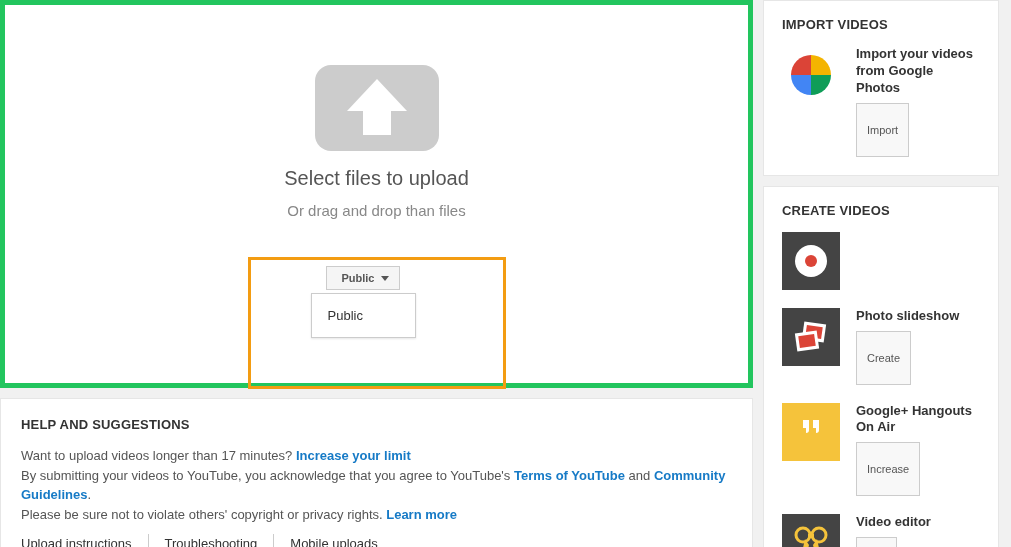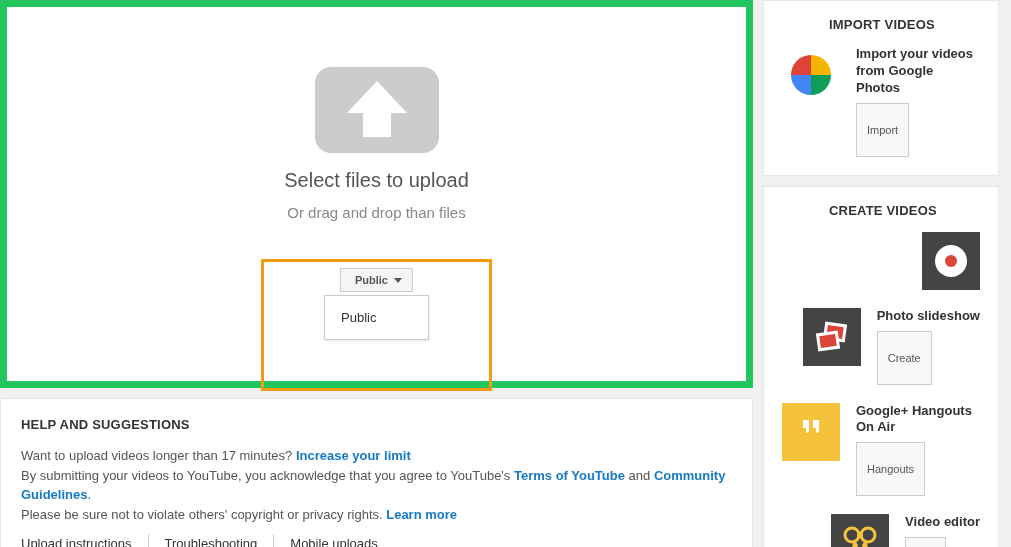--- a/index.html
+++ b/index.html
@@ -11,35 +11,35 @@
       overflow: hidden;
       font-size: 13px;
       color: #333;
     }
     .container { display: flex; gap: 10px; }
     .main { flex: 0 0 753px; display: flex; flex-direction: column; gap: 10px; }
     .sidebar { flex: 0 0 236px; display: flex; flex-direction: column; gap: 10px; }
     
     .upload-card {
       background: #fff;
-      border: 7px solid #22c55e;
+      border: 5px solid #22c55e;
       height: 388px;
       display: flex;
       flex-direction: column;
       align-items: center;
       padding-top: 60px;
       position: relative;
     }
     .upload-heading { font-size: 20px; color: #555; font-weight: normal; margin-top: 16px; }
     .upload-sub { font-size: 15px; color: #888; margin-top: 12px; }
     .privacy-wrap {
       position: absolute;
       top: 252px;
       border: 3px solid #f39c12;
-      padding: 6px 60px 0 60px;
+      padding: 6px 87px 0 60px;
       height: 132px;
       display: flex;
       flex-direction: column;
       align-items: center;
     }
     .privacy-btn {
       background: #f5f5f5;
       border: 1px solid #ccc;
       padding: 5px 10px 5px 14px;
       font-size: 11px;
@@ -72,22 +72,22 @@
     }
     .help-heading { font-size: 13px; font-weight: bold; color: #333; margin-bottom: 14px; letter-spacing: .2px; }
     .help-text { font-size: 13px; color: #555; line-height: 1.5; }
     .link { color: #167ac6; cursor: pointer; font-weight: bold; }
     .help-links { margin-top: 10px; display: flex; align-items: center; }
     .help-link { font-size: 13px; color: #333; cursor: pointer; padding: 0 16px; }
     .help-link:first-child { padding-left: 0; }
     .divider { width: 1px; height: 18px; background: #ccc; }
     
     .side-card { background: #fff; border: 1px solid #e6e6e6; padding: 16px 18px 18px 18px; }
-    .side-heading { font-size: 13px; font-weight: bold; color: #333; margin-bottom: 14px; letter-spacing: .2px; margin-left: 47px; }
-    .side-row { display: flex; gap: 16px; margin-bottom: 18px; justify-content: flex-end; }
+    .side-heading { font-size: 13px; font-weight: bold; color: #333; margin-bottom: 14px; letter-spacing: .2px; }
+    .side-row { display: flex; gap: 16px; margin-bottom: 18px; }
     .side-row:last-child { margin-bottom: 0; }
     .thumb { width: 58px; height: 58px; flex-shrink: 0; display:flex; align-items:center; justify-content:center; }
     .side-info { display: flex; flex-direction: column; align-items: flex-start; gap: 6px; }
     .side-title { font-size: 13px; font-weight: bold; color: #333; line-height: 1.3; }
     .side-btn {
       background: #f8f8f8;
       border: 1px solid #ccc;
       padding: 20px 10px;
       font-size: 11px;
       color: #555;
@@ -185,21 +185,21 @@
       </div>
 
       <div class="side-row">
         <div class="thumb yellow">
           <svg width="40" height="40" viewBox="0 0 40 40">
             <path fill="#fff" d="M12 8 h6 v10 a3 3 0 0 1 -3 3 v-5 h-3 z M22 8 h6 v10 a3 3 0 0 1 -3 3 v-5 h-3 z"></path>
           </svg>
         </div>
         <div class="side-info">
           <div class="side-title">Google+ Hangouts On Air</div>
-          <button class="side-btn">Hangouts</button>
+          <button class="side-btn">Increase</button>
         </div>
       </div>
 
       <div class="side-row">
         <div class="thumb dark">
           <svg width="40" height="40" viewBox="0 0 40 40">
             <circle cx="12" cy="12" r="7" fill="none" stroke="#f5c33b" stroke-width="3"></circle>
             <circle cx="28" cy="12" r="7" fill="none" stroke="#f5c33b" stroke-width="3"></circle>
             <path fill="#f5c33b" d="M14 16 L10 34 L15 34 L18 22 Z M26 16 L30 34 L25 34 L22 22 Z"></path>
             <rect x="17" y="11" width="6" height="4" fill="#f5c33b"></rect>

